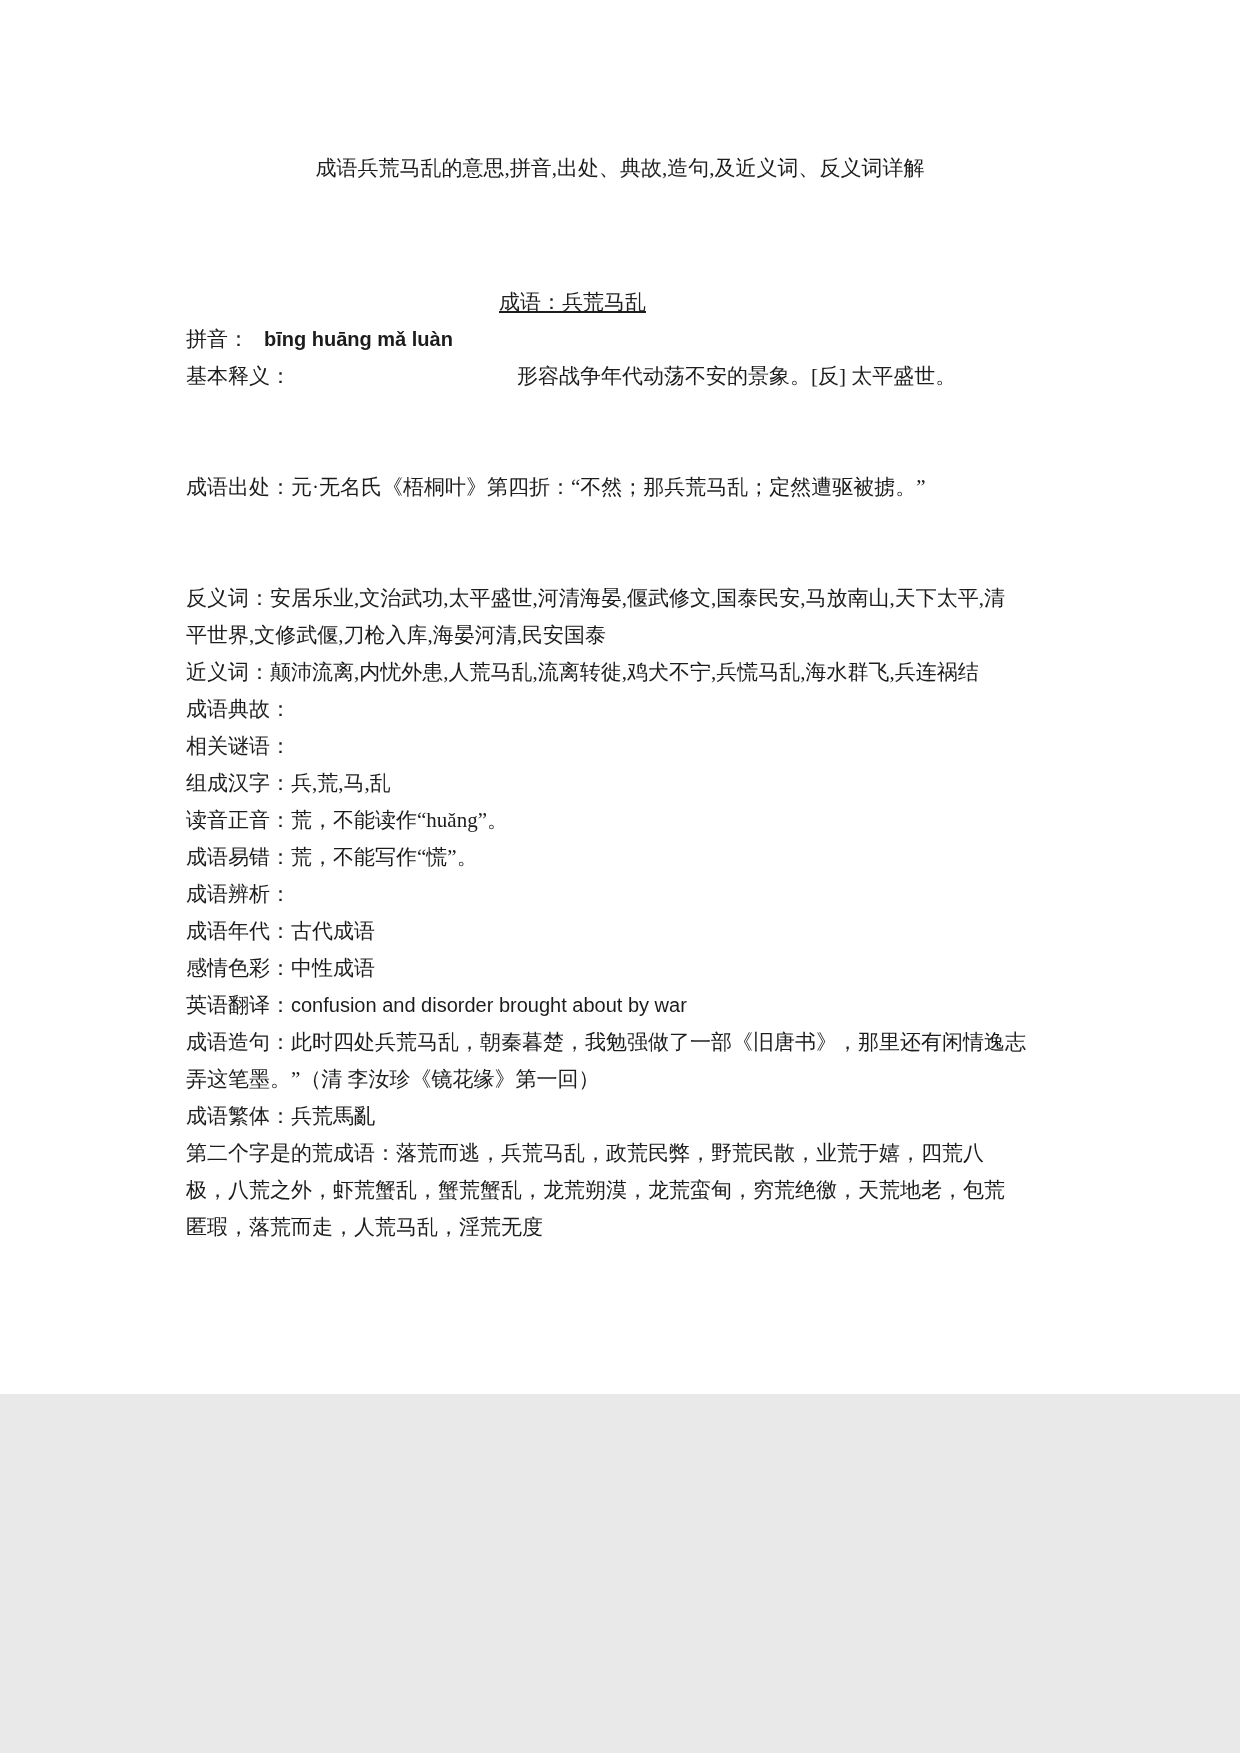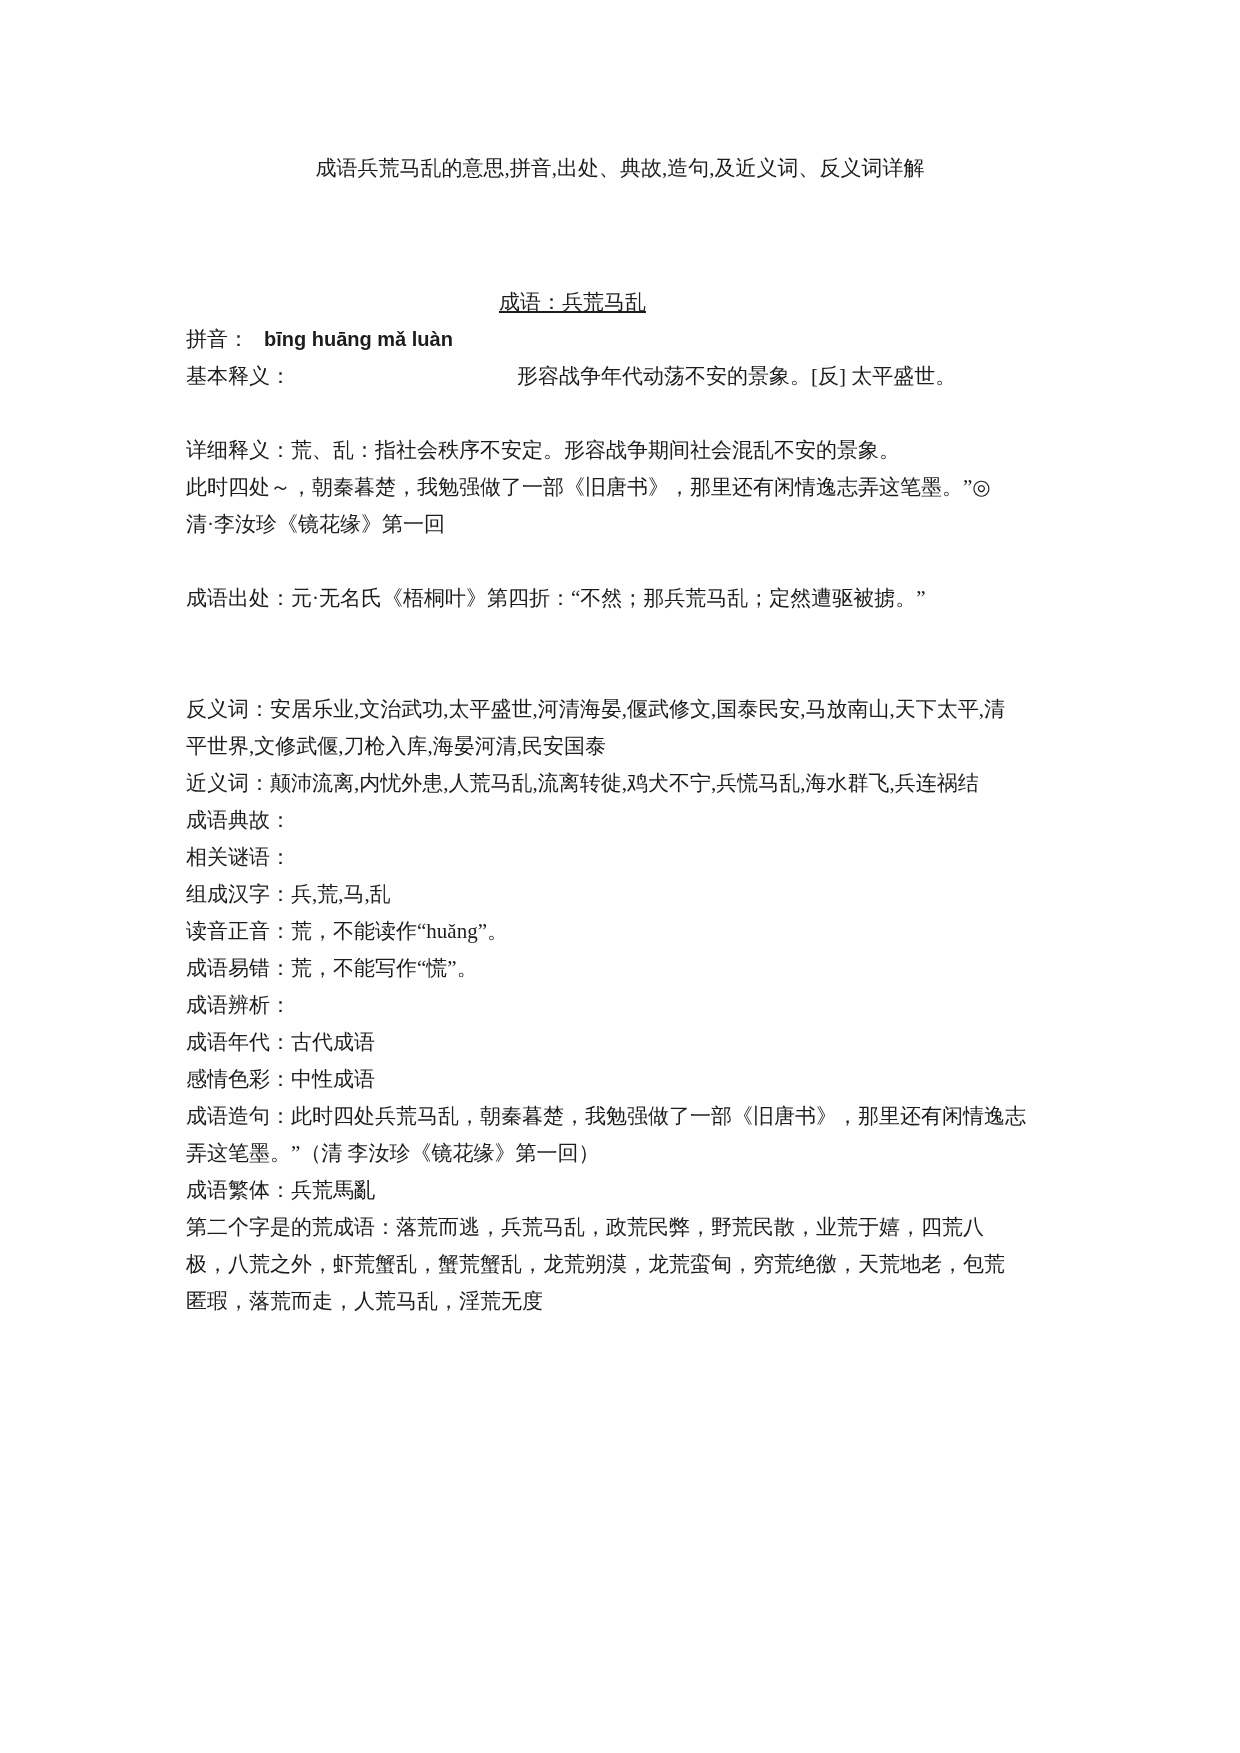--- a/index.html
+++ b/index.html
@@ -1,19 +1,19 @@
 <!DOCTYPE html>
 <html><head>
 <meta charset="utf-8">
 <style>
   html, body { margin: 0; padding: 0; background: #e9e9e9; }
   .page {
     position: relative;
     width: 1240px;
-    height: 1753px;
+    height: 1394px;
     margin: 0 auto;
     background: #ffffff;
     color: #1c1c1c;
     font-family: "Liberation Serif", "DejaVu Serif", serif;
     font-size: 21px;
     overflow: hidden;
   }
   .doc-title {
     padding-top: 157px;
     line-height: 22px;
@@ -57,23 +57,20 @@
   <div class="idiom-heading">成语：兵荒马乱</div>
 
   <div class="content">
 
     <p><span>拼音：</span><span class="latin pinyin-value">bīng huāng mǎ luàn</span></p>
 
     <p><span>基本释义：</span><span class="basic-value">形容战争年代动荡不安的景象。[反] 太平盛世。</span></p>
 
     <p class="blank"></p>
 
-    <p>详细释义：荒、乱：指社会秩序不安定。形容战争期间社会混乱不安的景象。
-此时四处～，朝秦暮楚，我勉强做了一部《旧唐书》，那里还有闲情逸志弄这笔墨。”◎
-清·李汝珍《镜花缘》第一回</p>
 
     <p class="blank"></p>
 
     <p>成语出处：元·无名氏《梧桐叶》第四折：“不然；那兵荒马乱；定然遭驱被掳。”</p>
 
     <p class="blank"></p>
 
 
     <p class="blank"></p>
 
@@ -93,20 +90,21 @@
     <p>读音正音：荒，不能读作“huǎng”。</p>
 
     <p>成语易错：荒，不能写作“慌”。</p>
 
     <p>成语辨析：</p>
 
     <p>成语年代：古代成语</p>
 
     <p>感情色彩：中性成语</p>
 
+    <p><span>英语翻译：</span><span class="latin">confusion and disorder brought about by war</span></p>
 
     <p>成语造句：此时四处兵荒马乱，朝秦暮楚，我勉强做了一部《旧唐书》，那里还有闲情逸志
 弄这笔墨。”（清 李汝珍《镜花缘》第一回）</p>
 
     <p>成语繁体：兵荒馬亂</p>
 
 
     <p>第二个字是的荒成语：落荒而逃，兵荒马乱，政荒民弊，野荒民散，业荒于嬉，四荒八
 极，八荒之外，虾荒蟹乱，蟹荒蟹乱，龙荒朔漠，龙荒蛮甸，穷荒绝徼，天荒地老，包荒
 匿瑕，落荒而走，人荒马乱，淫荒无度</p>

